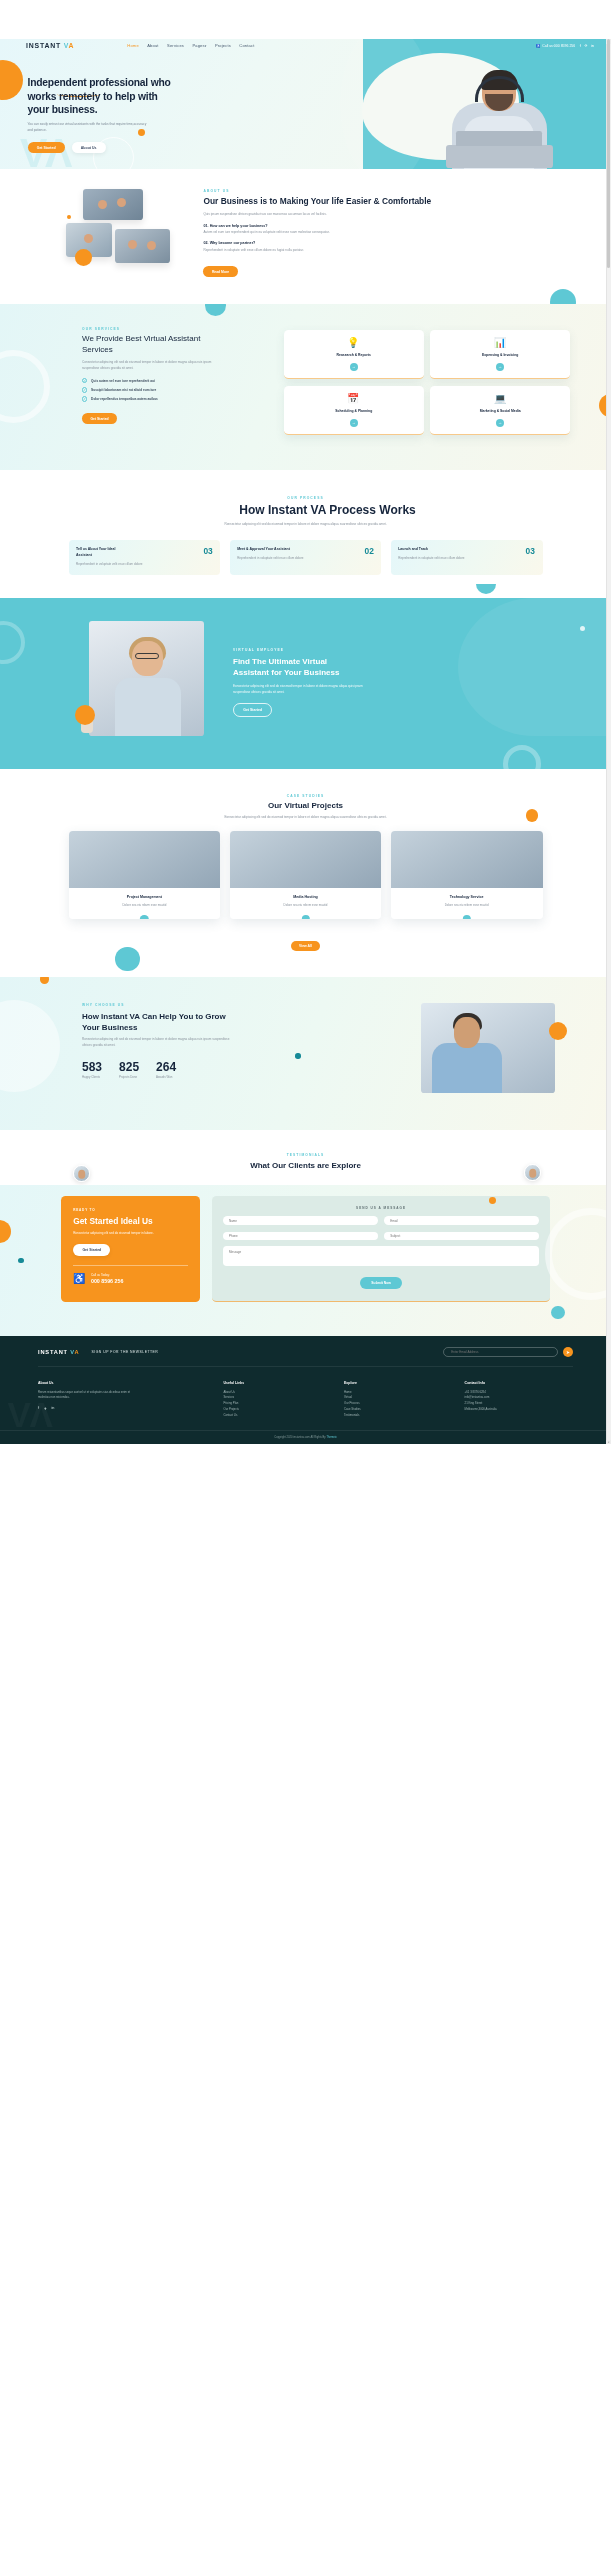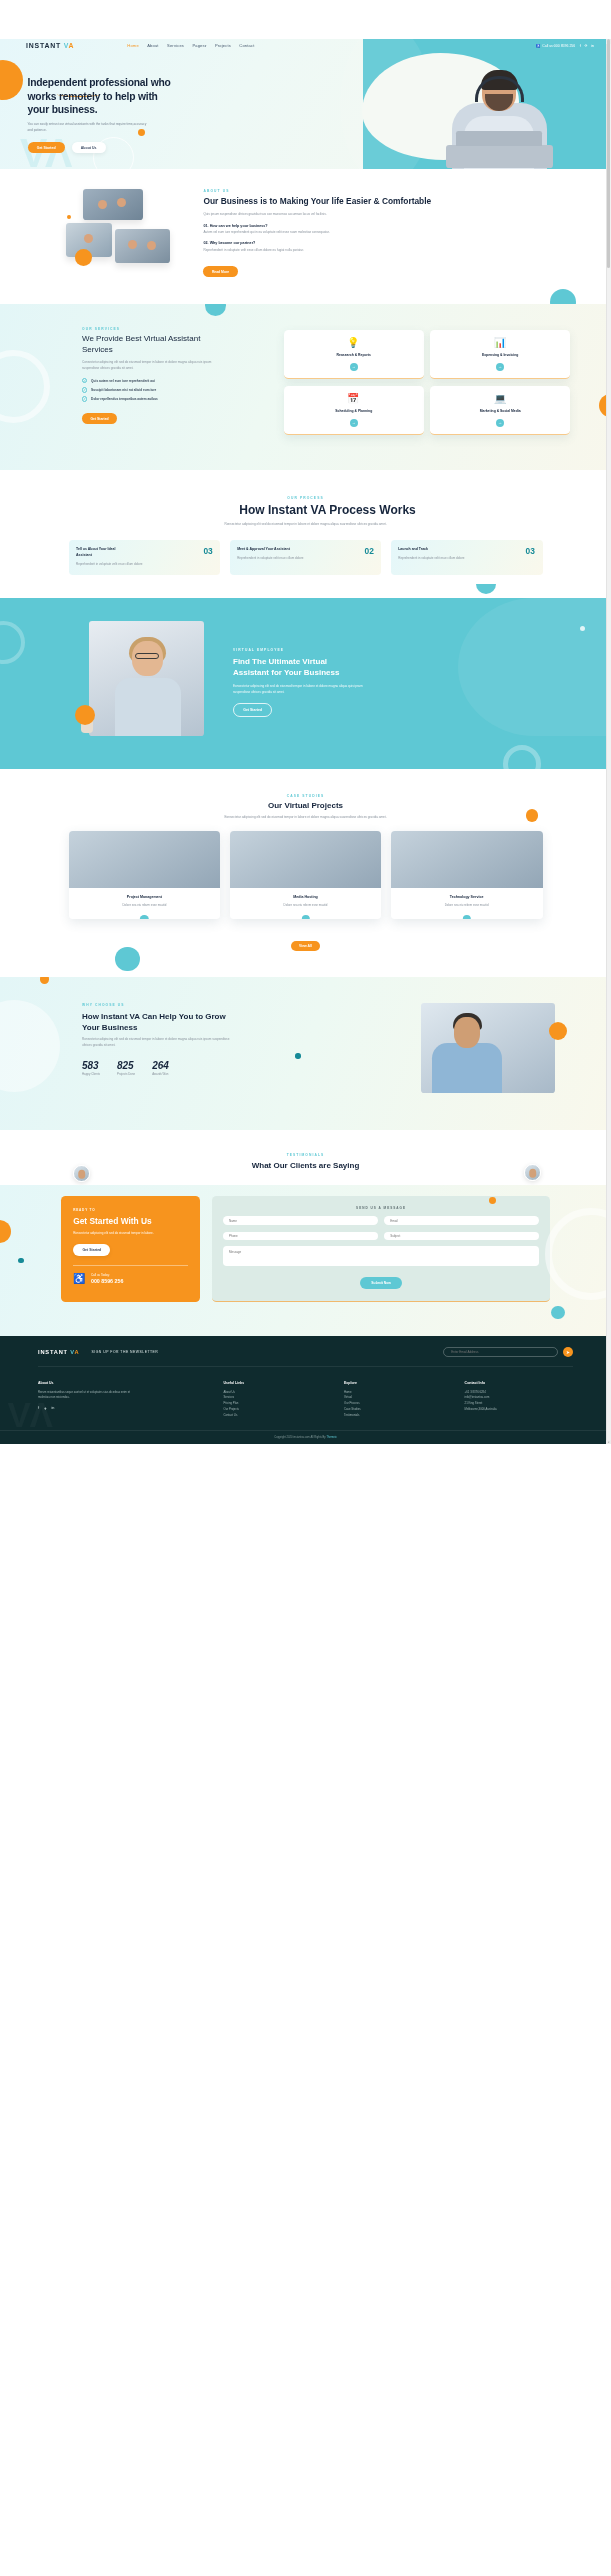--- a/index.html
+++ b/index.html
@@ -267,21 +267,21 @@
   .why{
     position:relative; padding:26px 0 31px;
     background:linear-gradient(110deg,#e3f6f7 0%,#edf9f3 50%,#f9f8ec 100%);
     overflow:hidden;
   }
   .why-inner{ width:535px; margin:0 auto; display:flex; gap:17px;}
   .why-copy{ width:245px; padding-left:44px;}
   .why-copy h2{ margin-top:3.1px; font-size:8px; line-height:1.38; font-weight:700; color:#16253c; width:157px;}
   .why-copy p{ margin-top:4.6px; font-size:3.1px; line-height:1.9; color:#8a939d; width:153px;}
   .stats{ margin-top:10.7px; display:flex; gap:17px;}
-  .stat .n{ font-size:10px; font-weight:700; color:#16253c;font-style:italic;}
+  .stat .n{ font-size:12px; font-weight:700; color:#16253c;}
   .stat .l{ margin-top:1.5px; font-size:2.9px; color:#8a939d;}
   .why-photo{ position:relative; flex:1; height:96px; }
   .why-img{ position:absolute; right:18.3px; top:0; width:134px; height:90px; background:linear-gradient(150deg,#dfe8ef,#a8b9c8); border-radius:3.1px; overflow:hidden;}
   .why-head{ position:absolute; right:75px; top:13.8px; width:26px; height:31px; background:#cf9e74; border-radius:44%;}
   .why-hair{ position:absolute; right:73px; top:9.2px; width:29px; height:17px; background:#35302c; border-radius:15.3px 15.3px 4.6px 4.6px;}
   .why-shirt{ position:absolute; right:53px; top:40px; width:70px; height:50px; background:#8fb6d6; border-radius:15.3px 15.3px 0 0;}
   .why-orange{ position:absolute; right:6.1px; top:18.3px; width:18.3px; height:18.3px; border-radius:50%; background:#f7941e;}
   .why-dot-teal{ position:absolute; left:-4.6px; top:50px; width:5.3px; height:5.3px; border-radius:50%; background:#168a97;}
   .why-orange-sm{ position:absolute; left:40px; top:-3.1px; width:9.2px; height:9.2px; border-radius:50%; background:#f7941e;}
   .why-ghost{ position:absolute; left:-32px; top:23px; width:92px; height:92px; border-radius:50%; background:rgba(255,255,255,.45);}
@@ -640,33 +640,33 @@
   <section class="testi">
     <div class="av av1">
         <span class="av-face"></span>
       </div>
 
     <div class="av av3">
         <span class="av-face"></span>
       </div>
 
     <div class="eyebrow">TESTIMONIALS</div>
-    <h2>What Our Clients are Saying</h2>
+    <h2>What Our Clients are Explore</h2>
   </section>
 
   <section class="contact">
     <div class="ct-orange"></div>
     <div class="ct-dot"></div>
     <div class="ct-ring"></div>
     <div class="ct-teal-sm"></div>
     <div class="ct-orange-sm"></div>
     <div class="contact-inner">
       <div class="cta-card">
         <div class="tag">READY TO</div>
-        <h3>Get Started With Us</h3>
+        <h3>Get Started Ideal Us</h3>
         <p>Ronsectetur adipiscing elit sed do eiusmod tempor in labore.</p>
         <button class="btn btn-white cta">Get Started</button>
         <div class="cta-div"></div>
         <div class="cta-call">
           <div class="ic">♿</div>
           <div>
             <div class="lbl">Call us Today:</div>
             <div class="num">000 8596 256</div>
           </div>
         </div>

